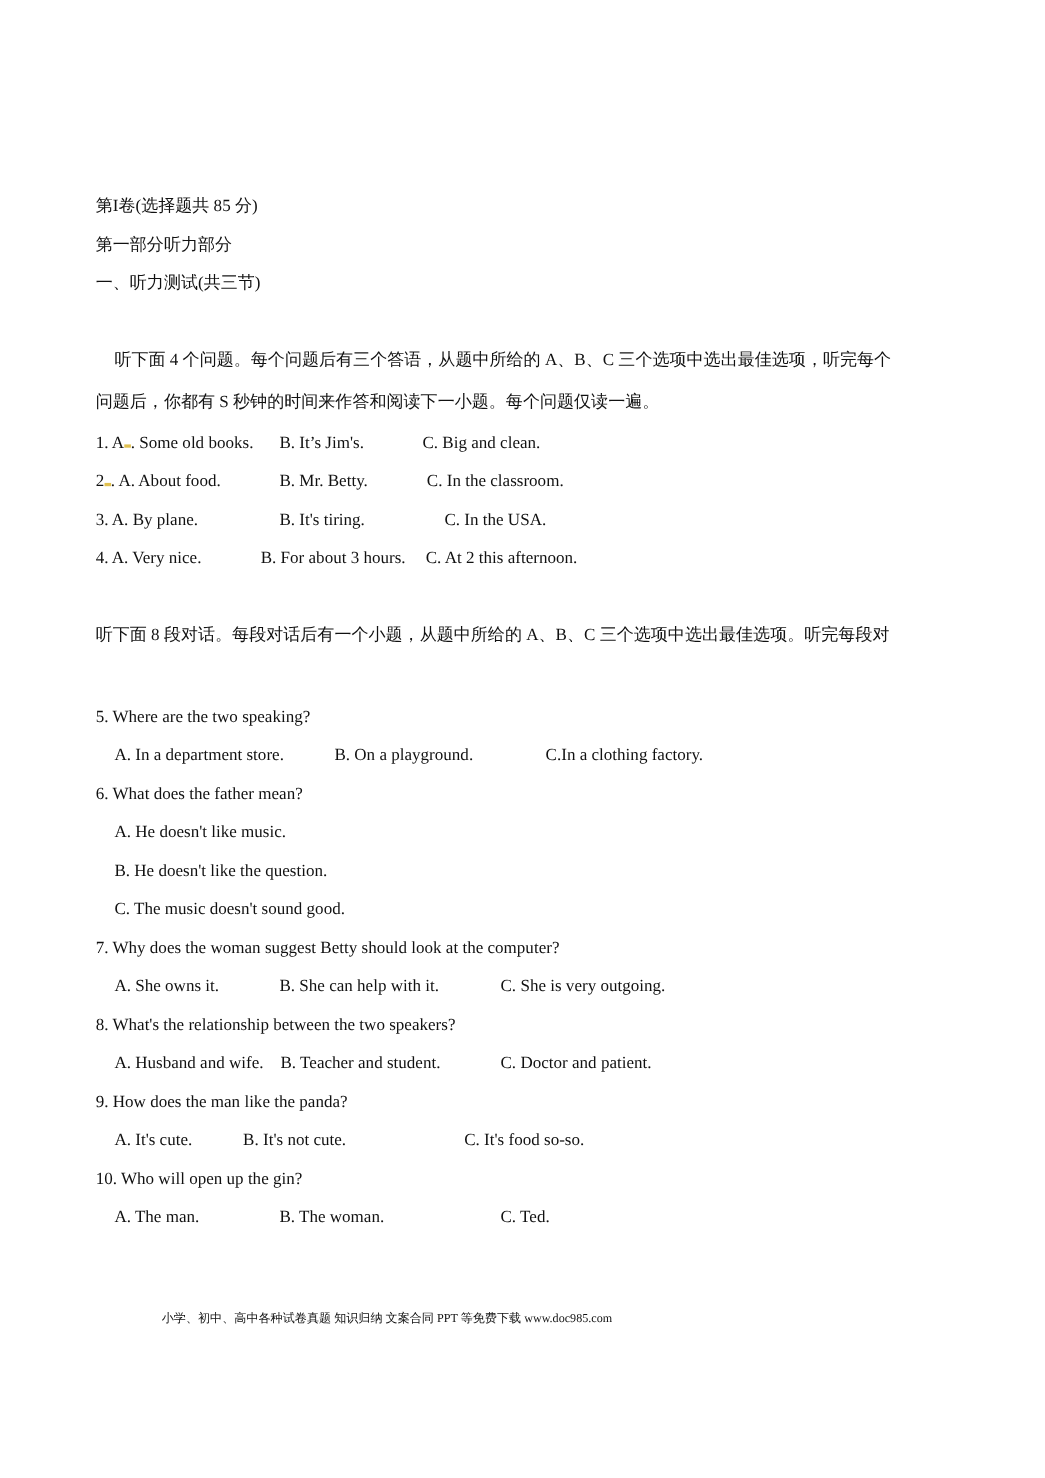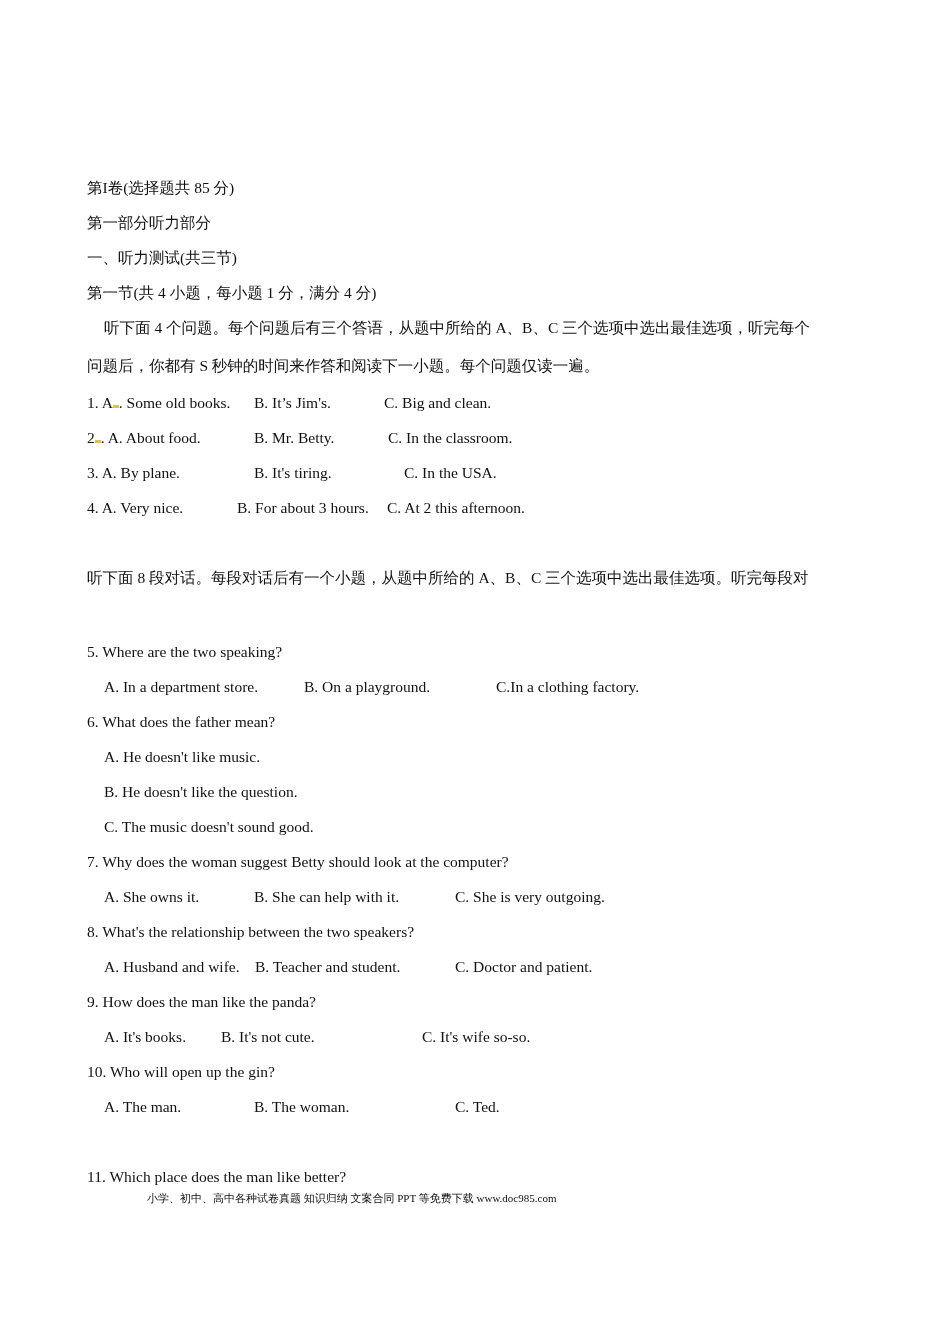--- a/index.html
+++ b/index.html
@@ -16,21 +16,20 @@
 </style>
 </head>
 <body>
 
 <div class="page">
 
 
   <div class="line" style="top:178px">第I卷(选择题共 85 分)</div>
   <div class="line" style="top:213px">第一部分听力部分</div>
   <div class="line" style="top:248px">一、听力测试(共三节)</div>
-  <div class="line" style="top:283px">第一节(共 4 小题，每小题 1 分，满分 4 分)</div>
   <div class="line" style="top:318px; left:104px">听下面 4 个问题。每个问题后有三个答语，从题中所给的 A、B、C 三个选项中选出最佳选项，听完每个</div>
   <div class="line" style="top:356px">问题后，你都有 S 秒钟的时间来作答和阅读下一小题。每个问题仅读一遍。</div>
 
   <div class="line" style="top:393px; width:800px">
     <span class="col" style="left:0"><span>1. A</span><span class="mark"></span><span>. Some old books.</span></span>
     <span class="col" style="left:167px">B. It’s Jim's.</span>
     <span class="col" style="left:297px">C. Big and clean.</span>
   </div>
 
   <div class="line" style="top:428px; width:800px">
@@ -74,28 +73,27 @@
 
   <div class="line" style="top:922px">8. What's the relationship between the two speakers?</div>
   <div class="line indent" style="top:957px; width:760px">
     <span class="col" style="left:0">A. Husband and wife.</span>
     <span class="col" style="left:151px">B. Teacher and student.</span>
     <span class="col" style="left:351px">C. Doctor and patient.</span>
   </div>
 
   <div class="line" style="top:992px">9. How does the man like the panda?</div>
   <div class="line indent" style="top:1027px; width:760px">
-    <span class="col" style="left:0">A. It's books.</span>
+    <span class="col" style="left:0">A. It's cute.</span>
     <span class="col" style="left:117px">B. It's not cute.</span>
-    <span class="col" style="left:318px">C. It's wife so-so.</span>
+    <span class="col" style="left:318px">C. It's food so-so.</span>
   </div>
 
   <div class="line" style="top:1062px">10. Who will open up the gin?</div>
   <div class="line indent" style="top:1097px; width:760px">
     <span class="col" style="left:0">A. The man.</span>
     <span class="col" style="left:150px">B. The woman.</span>
     <span class="col" style="left:351px">C. Ted.</span>
   </div>
 
-  <div class="line" style="top:1167px">11. Which place does the man like better?</div>
 
   <div class="footer">小学、初中、高中各种试卷真题 知识归纳 文案合同 PPT 等免费下载   www.doc985.com</div>
 </div>
 
 </body></html>

